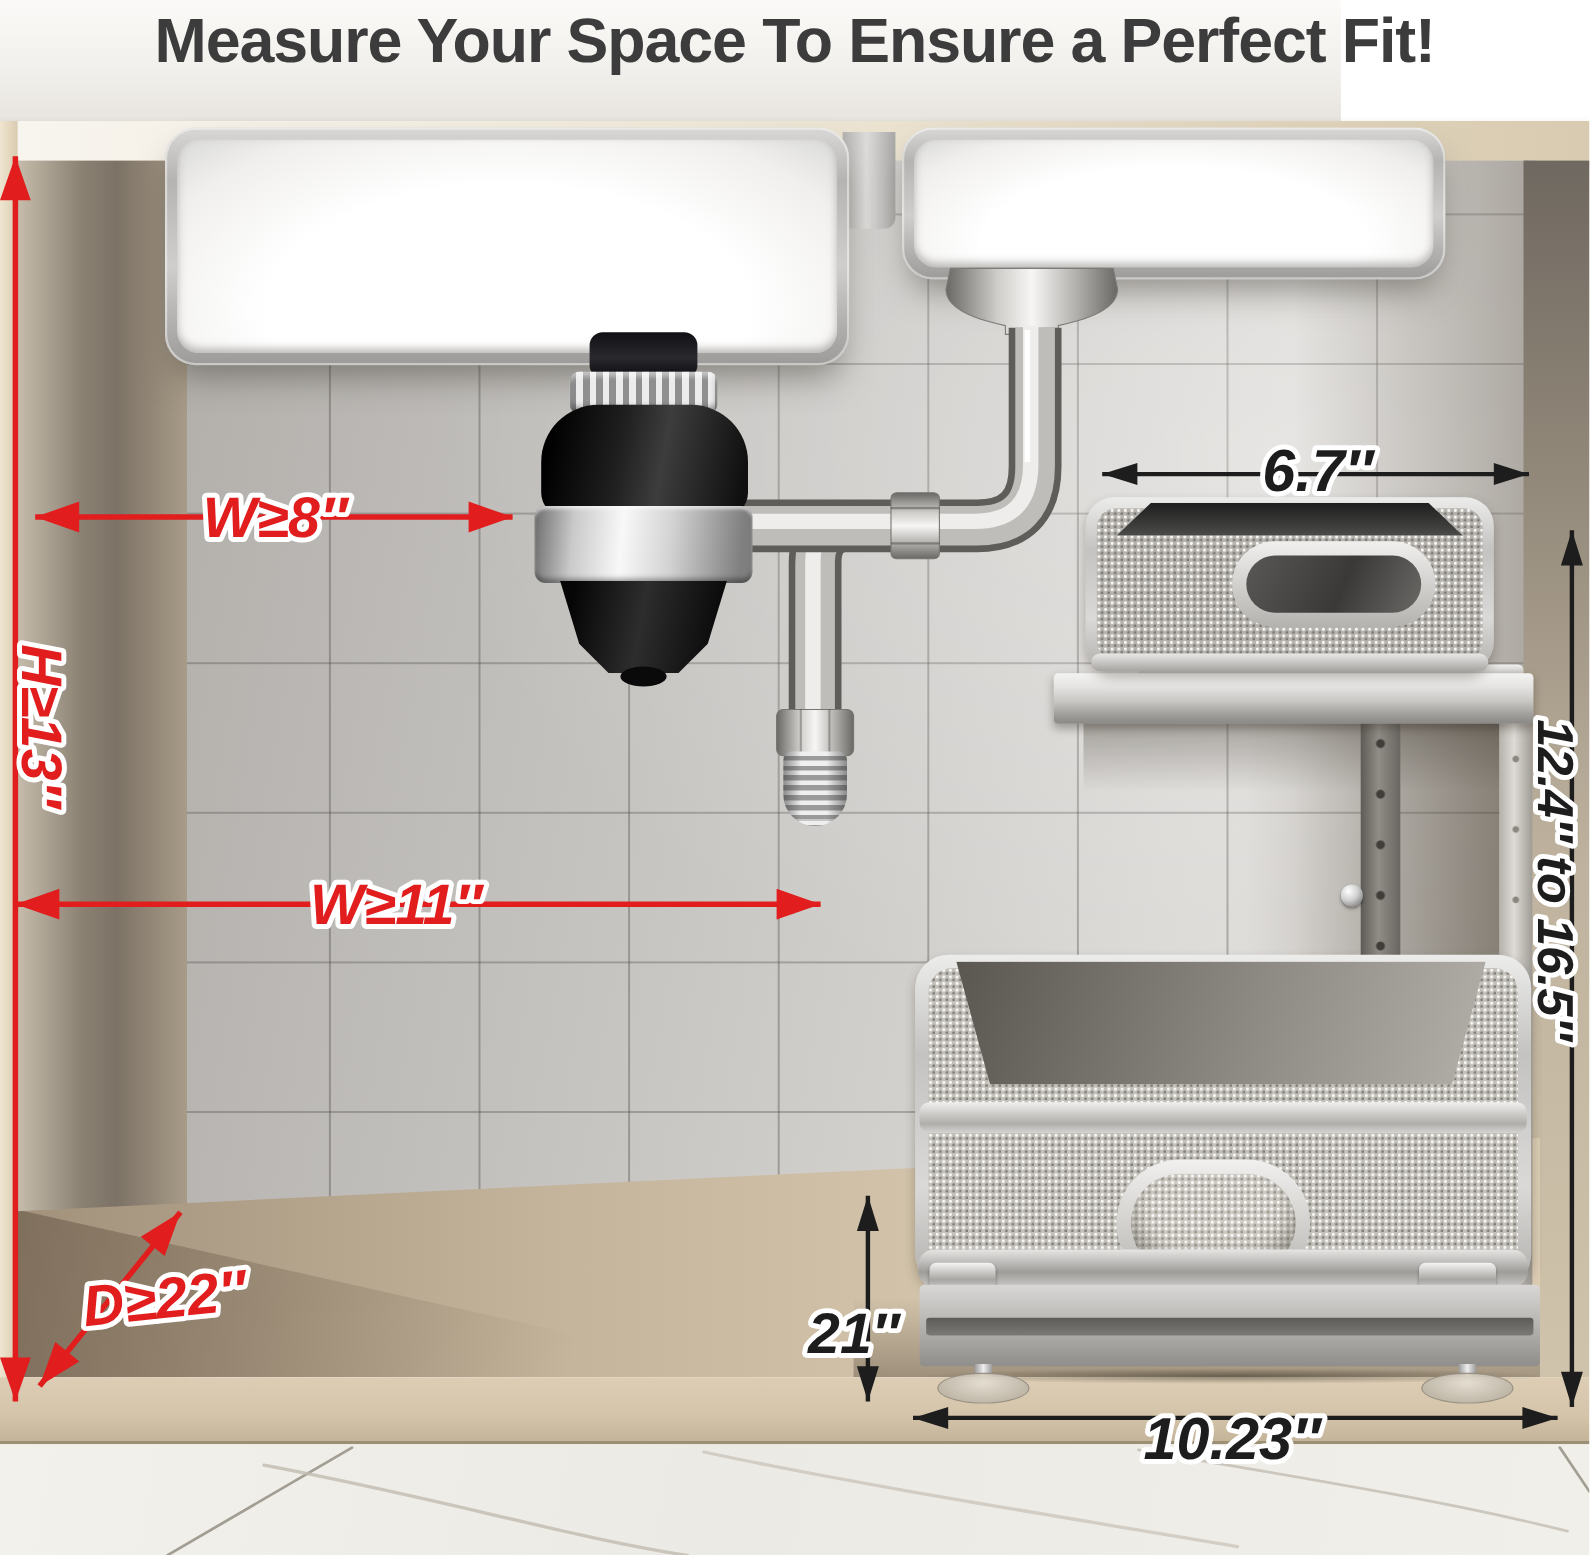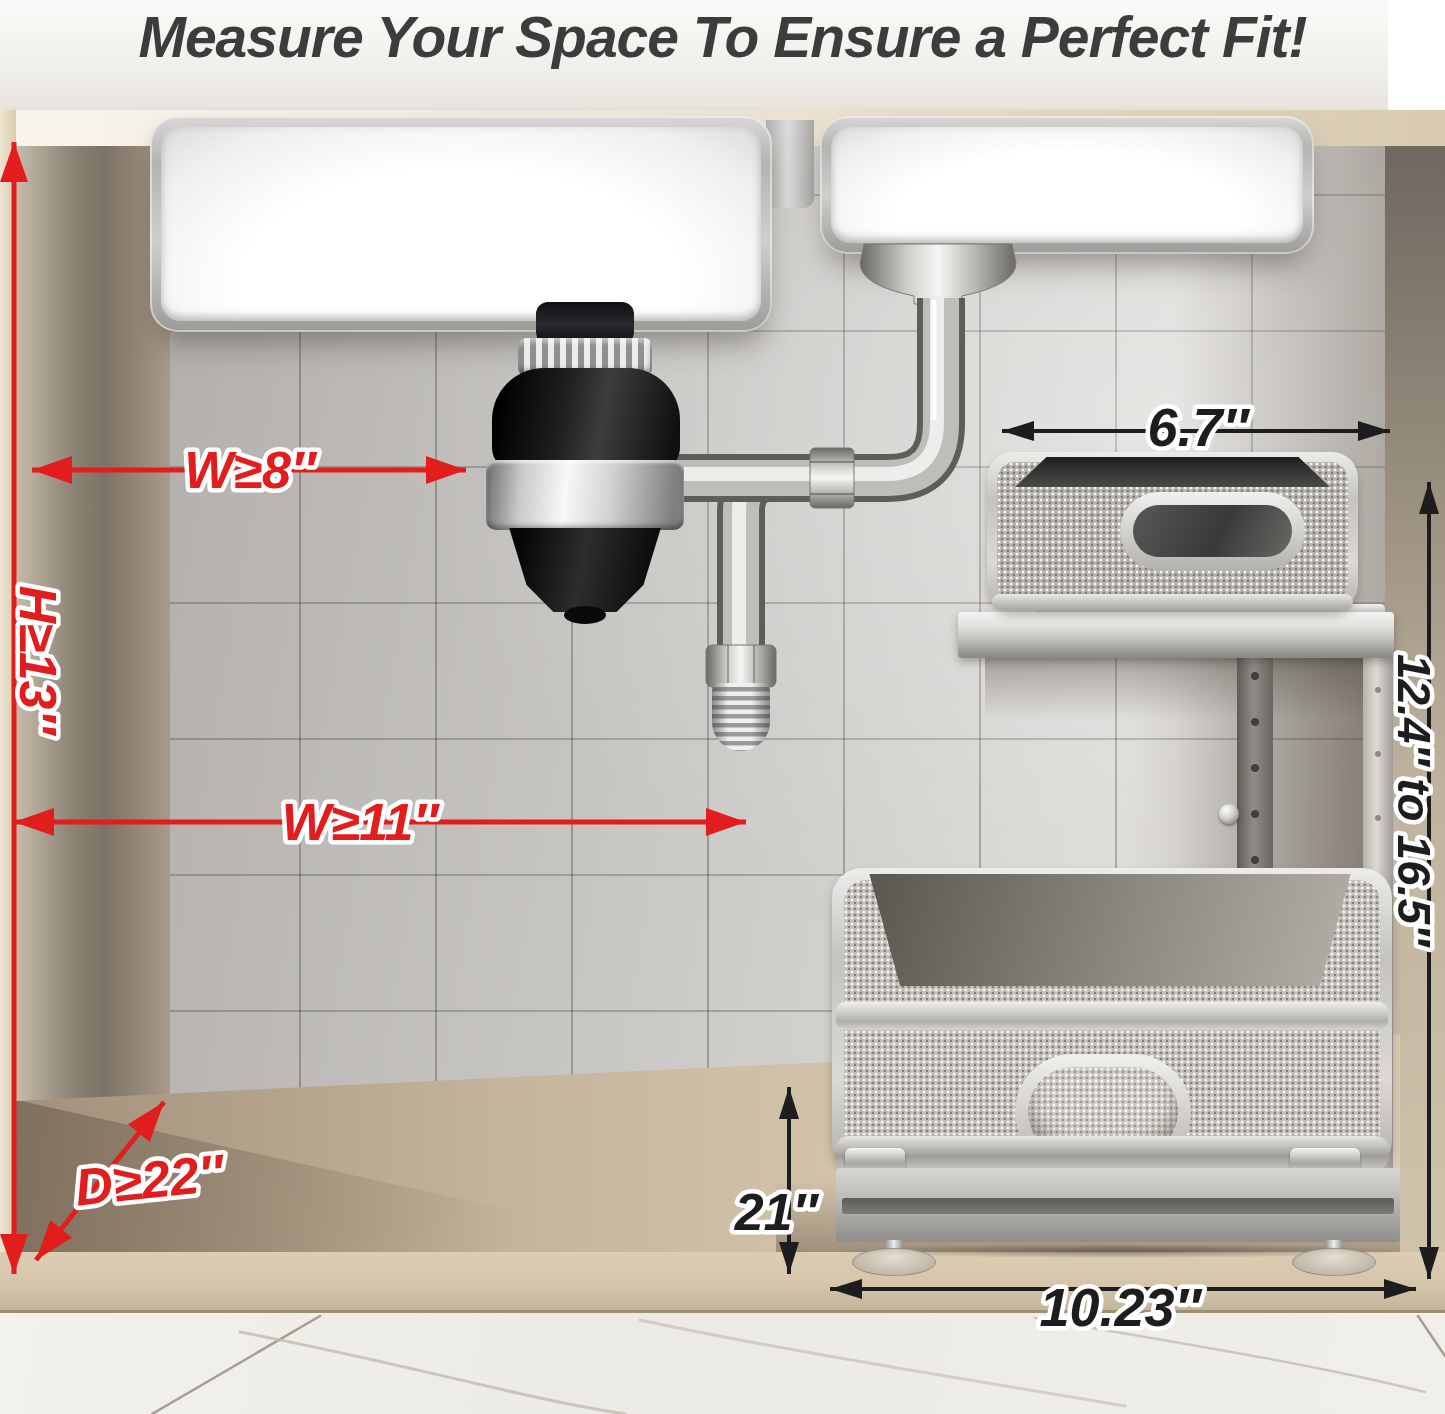--- a/index.html
+++ b/index.html
@@ -2,22 +2,22 @@
 <html><head>
 <meta charset="utf-8">
 <style>
   html,body{margin:0;padding:0;background:#ffffff;}
   #stage{position:relative;width:1445px;height:1414px;overflow:hidden;
          font-family:"Liberation Sans","DejaVu Sans",sans-serif;}
   #stage *{box-sizing:border-box;}
   .abs{position:absolute;}
 
   
-  .header{left:0;top:0;width:1388px;height:112px;
-    background:linear-gradient(180deg,#fbfaf8 0%,#f2f0ec 55%,#e7e4df 100%);font-style:italic;}
+  .header{left:0;top:0;width:1219px;height:112px;
+    background:linear-gradient(180deg,#fbfaf8 0%,#f2f0ec 55%,#e7e4df 100%);}
   .title{left:0;top:4px;width:1445px;text-align:center;
     font-size:57px;font-weight:bold;color:#3c3c3c;letter-spacing:-1px;}
   .subtitle{left:0;top:62px;width:1445px;text-align:center;
     font-size:29px;color:#2e2e2e;}
 
   
   .band{left:0;top:110px;width:1445px;height:40px;
     background:linear-gradient(90deg,#f8f5ef 0%,#efe8d8 45%,#e0d4bd 80%,#d8cbb1 100%);
     box-shadow:0 3px 6px rgba(90,82,70,.25);}
   .left-frame{left:0;top:110px;width:16px;height:1145px;

